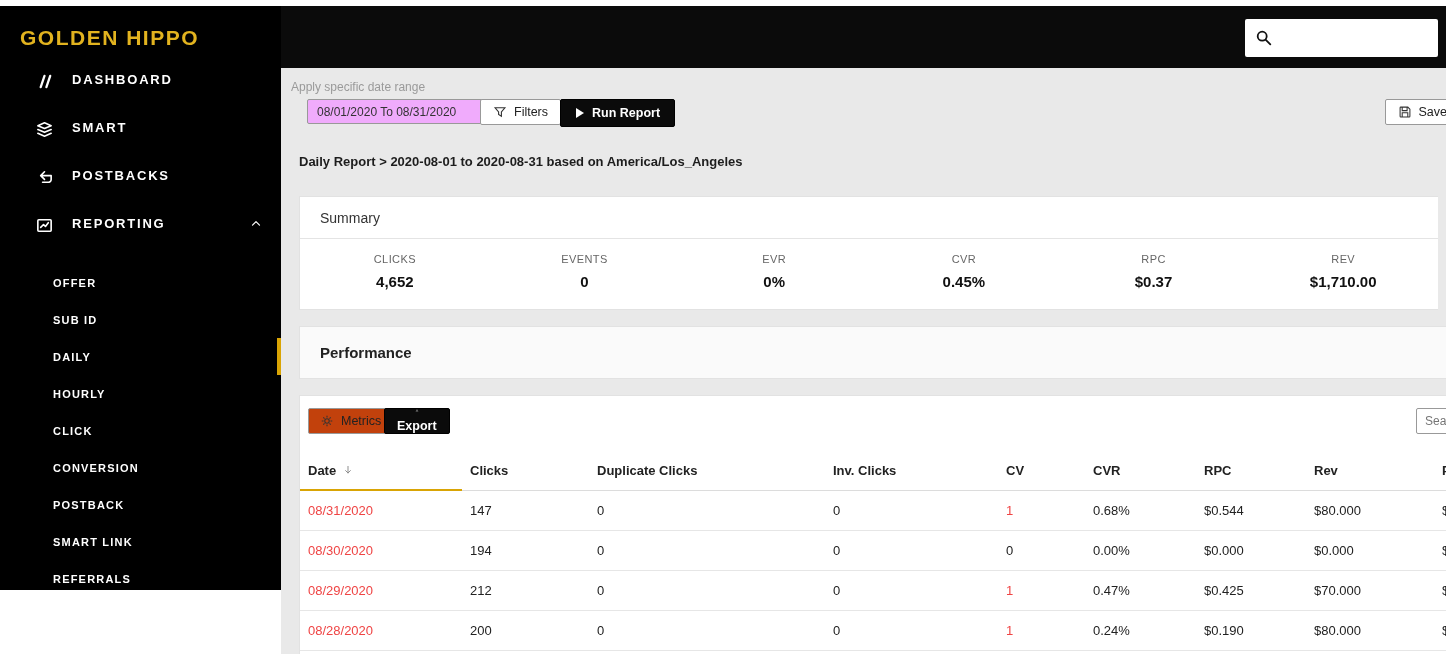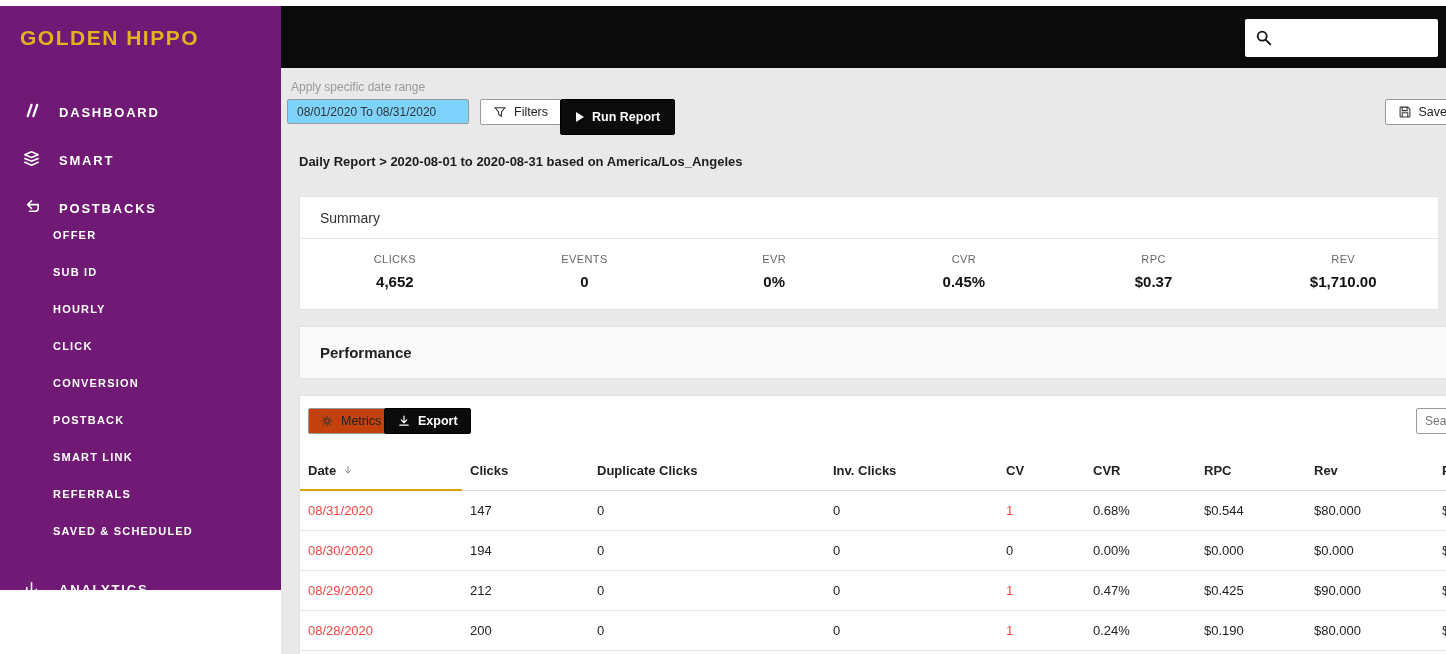--- a/index.html
+++ b/index.html
@@ -1,23 +1,23 @@
 <!DOCTYPE html>
 <html><head>
 <meta charset="utf-8">
 <style>
   * { box-sizing: border-box; }
   body { margin:0; background:#fff; }
   .app { position:relative; width:1446px; height:654px; overflow:hidden; background:#fff;
          font-family:"Liberation Sans","DejaVu Sans",sans-serif; color:#222; }
 
   
-  .sidebar { position:absolute; left:0; top:6px; width:281px; height:584px; background:#701a75; color:#fff; z-index:3; }
+  .sidebar { position:absolute; left:0; top:6px; width:281px; height:584px; background:#000000; color:#fff; z-index:3; }
   .logo { padding:20px 0 22px 20px; color:#E2B31F; font-size:21px; font-weight:bold; letter-spacing:1.5px; }
-  .nav-item { height:48px; display:flex; align-items:flex-end; gap:18px; padding:0 18px 0 22px;
+  .nav-item { height:48px; display:flex; align-items:flex-start; gap:18px; padding:0 18px 0 35px;
               font-size:13px; font-weight:bold; letter-spacing:1.8px; cursor:pointer; }
   .nav-item svg { width:19px; height:19px; flex:0 0 auto; stroke:#fff; fill:none; stroke-width:1.7; stroke-linecap:round; stroke-linejoin:round; }
   .nav-item .chev { margin-left:auto; }
   .nav-item .chev svg { width:14px; height:14px; }
   .sub-item { height:37px; display:flex; align-items:center; padding-left:53px; font-size:11px;
               font-weight:bold; letter-spacing:1.2px; position:relative; cursor:pointer; color:#fff; }
   .sub-item.active { background:#000; }
   .sub-item.active::after { content:""; position:absolute; right:0; top:0; bottom:0; width:4px; background:#D9A404; }
 
   
@@ -25,28 +25,28 @@
   .search-box { position:absolute; right:8px; top:13px; width:193px; height:38px; background:#fff;
                 border-radius:2px; display:flex; align-items:center; padding-left:10px; }
   .search-box svg { width:18px; height:18px; stroke:#111; fill:none; stroke-width:2; stroke-linecap:round; }
   .search-box input { border:none; outline:none; flex:1; min-width:0; height:100%; font-size:14px; background:transparent;
                       font-family:inherit; }
 
   
   .main { position:absolute; left:281px; top:68px; right:0; bottom:0; background:#e9e9e9; overflow:hidden; }
 
   .filter-label { position:absolute; left:10px; top:12px; font-size:12px; color:#9a9a9a; }
-  .date-input { position:absolute; left:6px; top:31px; width:182px; height:25px; border:1px solid #999;
-                background:#7dd3fc; font-size:12px; color:#333; padding:0 9px; border-radius:2px; font-family:inherit; }
+  .date-input { position:absolute; left:26px; top:31px; width:182px; height:25px; border:1px solid #999;
+                background:#f0abfc; font-size:12px; color:#333; padding:0 9px; border-radius:2px; font-family:inherit; }
   .btn { display:inline-flex; align-items:center; gap:7px; font-size:12.5px; cursor:pointer; border-radius:2px;
          font-family:inherit; }
   .btn svg { width:14px; height:14px; }
   .btn-filters { position:absolute; left:199px; top:31px; height:26px; padding:0 12px; background:#fff; border:1px solid #999; color:#222; }
   .btn-filters svg { stroke:#333; fill:none; stroke-width:1.6; }
-  .btn-run { position:absolute; left:279px; top:31px; height:36px; padding:0 14px; background:#0b0b0b; color:#fff;
+  .btn-run { position:absolute; left:279px; top:31px; height:28px; padding:0 14px; background:#0b0b0b; color:#fff;
              border:1px solid #000; font-weight:bold; }
   .btn-run svg { fill:#fff; width:10px; height:10px; }
   .btn-save { position:absolute; right:-14px; top:31px; height:26px; padding:0 12px; background:#fff; border:1px solid #999; color:#222; }
   .btn-save svg { stroke:#333; fill:none; stroke-width:1.5; }
 
   .breadcrumb { position:absolute; left:18px; top:86px; font-size:13px; font-weight:bold; color:#1d1d1d; }
 
   .card { background:#fff; border:1px solid #e2e2e2; border-right:none; }
   .summary-card { position:absolute; left:18px; top:128px; right:8px; height:114px; }
   .summary-title { padding:13px 20px 12px; font-size:14px; color:#333; border-bottom:1px solid #e4e4e4; }
@@ -56,21 +56,21 @@
   .metric-value { font-size:15px; font-weight:bold; margin-top:8px; color:#111; }
 
   .perf-header { position:absolute; left:18px; top:258px; right:0; height:53px; background:#fafafa;
                  display:flex; align-items:center; padding-left:20px; font-size:15px; font-weight:bold; color:#222; }
 
   .perf-body { position:absolute; left:18px; top:327px; right:0; bottom:-60px; overflow:hidden; }
   .perf-toolbar { position:relative; height:56px; }
   .btn-metrics { position:absolute; left:8px; top:12px; height:26px; padding:0 11px; background:#c2410c; border:1px solid #999; color:#222; }
   .btn-metrics svg { stroke:#333; fill:none; stroke-width:1.5; }
   .btn-export { position:absolute; left:84px; top:12px; height:26px; padding:0 12px; background:#0b0b0b; color:#fff;
-                border:1px solid #000; font-weight:bold; }
+                border:1px solid #000; font-weight:bold;flex-direction:column; }
   .btn-export svg { stroke:#fff; fill:none; stroke-width:1.7; stroke-linecap:round; stroke-linejoin:round; }
   .perf-search { position:absolute; right:-150px; top:12px; width:180px; height:26px; border:1px solid #999;
                  border-radius:2px; padding:0 8px; font-size:12px; font-family:inherit; }
 
   table.perf-table { border-collapse:collapse; table-layout:fixed; width:1260px; font-size:13px; }
   .perf-table th { text-align:left; font-weight:bold; color:#222; padding:11px 8px; border-bottom:1px solid #dcdcdc;
                    white-space:nowrap; overflow:hidden; cursor:pointer; }
   .perf-table th.sorted { border-bottom:2px solid #D9A404; }
   .perf-table th .sort-ic svg { width:12px; height:12px; stroke:#8a8a8a; fill:none; stroke-width:1.6;
                    stroke-linecap:round; stroke-linejoin:round; vertical-align:-1px; margin-left:6px; }
@@ -99,27 +99,42 @@
       <span>SMART</span>
     </div>
 
     <div class="nav-item">
       <svg viewBox="0 0 20 20">
           <path d="M17 8 H6 M6 8 L10 4 M6 8 L10 12 M17 8 V12 C17 14 15 15 13 15 H8"></path>
         </svg>
       <span>POSTBACKS</span>
     </div>
 
+    <div class="nav-item">
+      <svg viewBox="0 0 20 20">
+          <rect x="3" y="4" width="14" height="12" rx="1"></rect>
+          <path d="M6 12 L9 9 L11 11 L14 7"></path>
+        </svg>
+      <span>REPORTING</span>
+      <span class="chev">
+        <svg viewBox="0 0 20 20">
+            <path d="M5 13 L10 8 L15 13"></path>
+          </svg>
+      </span>
+    </div>
 
     <div class="subnav">
       <div class="sub-item">
           <span>OFFER</span>
         </div>
       <div class="sub-item">
           <span>SUB ID</span>
+        </div>
+      <div class="sub-item active">
+          <span>DAILY</span>
         </div>
       <div class="sub-item">
           <span>HOURLY</span>
         </div>
       <div class="sub-item">
           <span>CLICK</span>
         </div>
       <div class="sub-item">
           <span>CONVERSION</span>
         </div>
@@ -289,21 +304,21 @@
             <td>$</td>
           </tr>
           <tr>
             <td><a class="cell-link">08/29/2020</a></td>
             <td>212</td>
             <td>0</td>
             <td>0</td>
             <td><a class="cell-link">1</a></td>
             <td>0.47%</td>
             <td>$0.425</td>
-            <td>$90.000</td>
+            <td>$70.000</td>
             <td>$</td>
           </tr>
           <tr>
             <td><a class="cell-link">08/28/2020</a></td>
             <td>200</td>
             <td>0</td>
             <td>0</td>
             <td><a class="cell-link">1</a></td>
             <td>0.24%</td>
             <td>$0.190</td>

